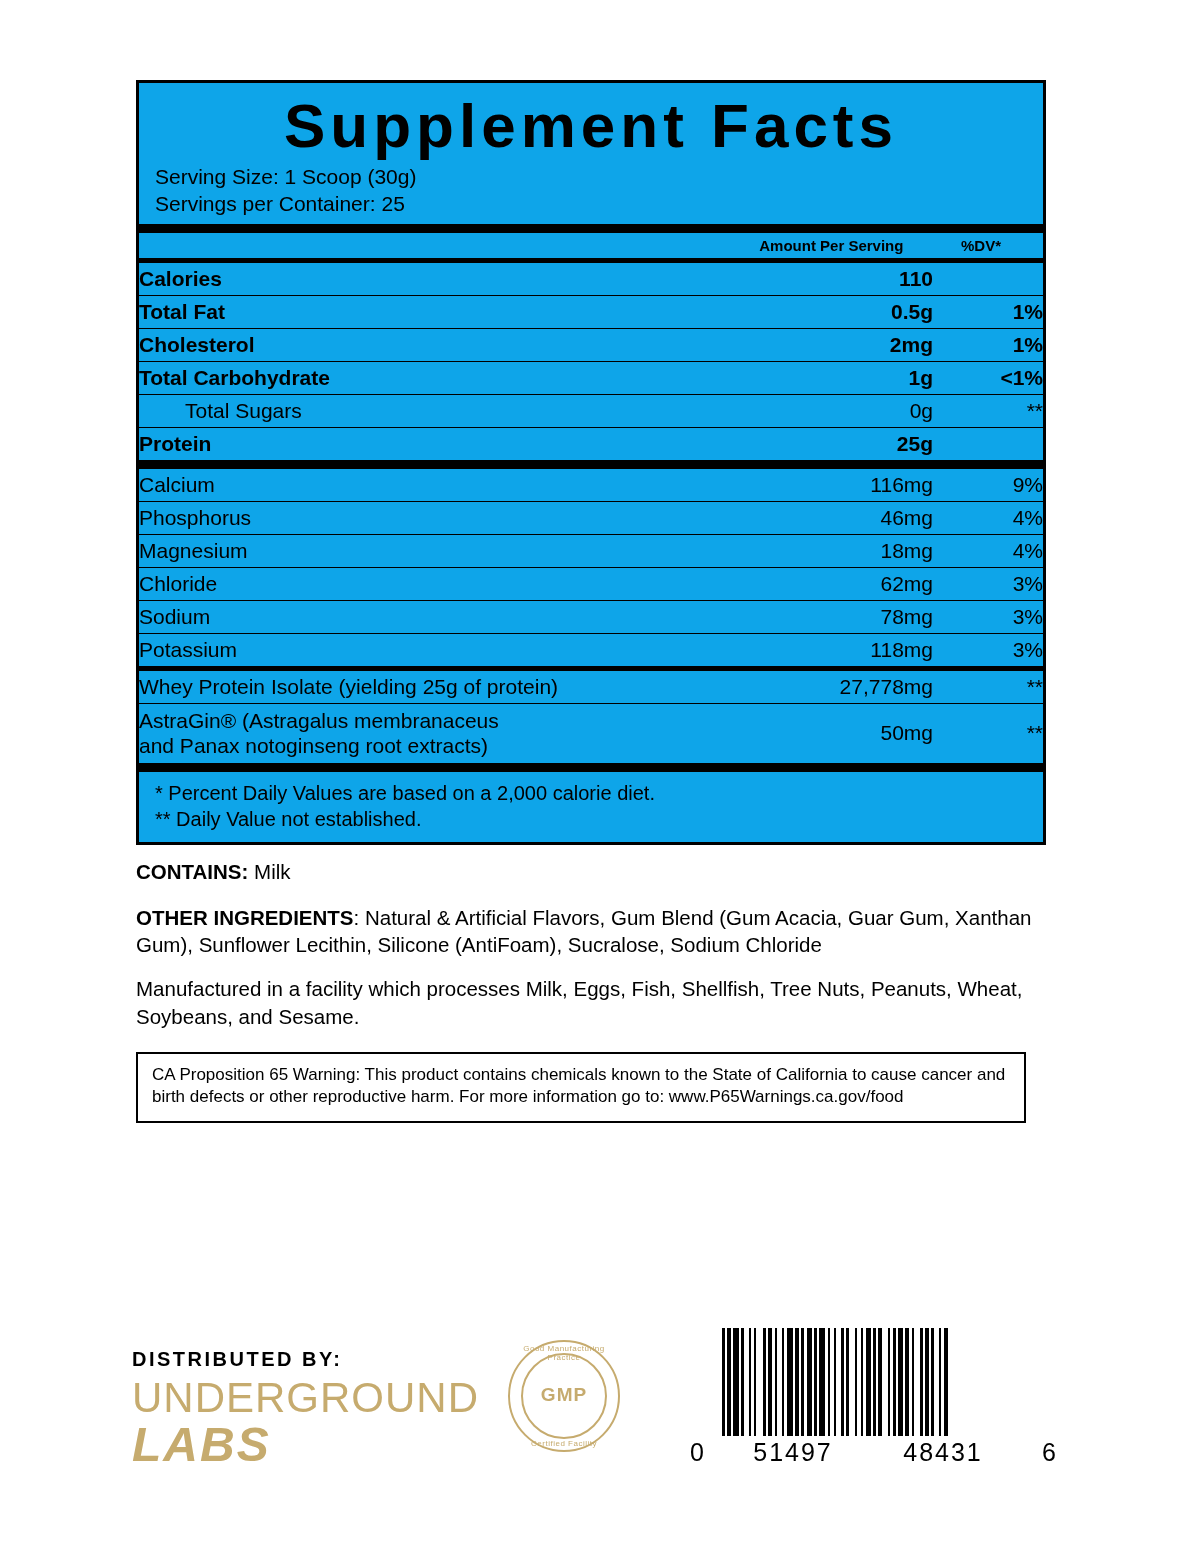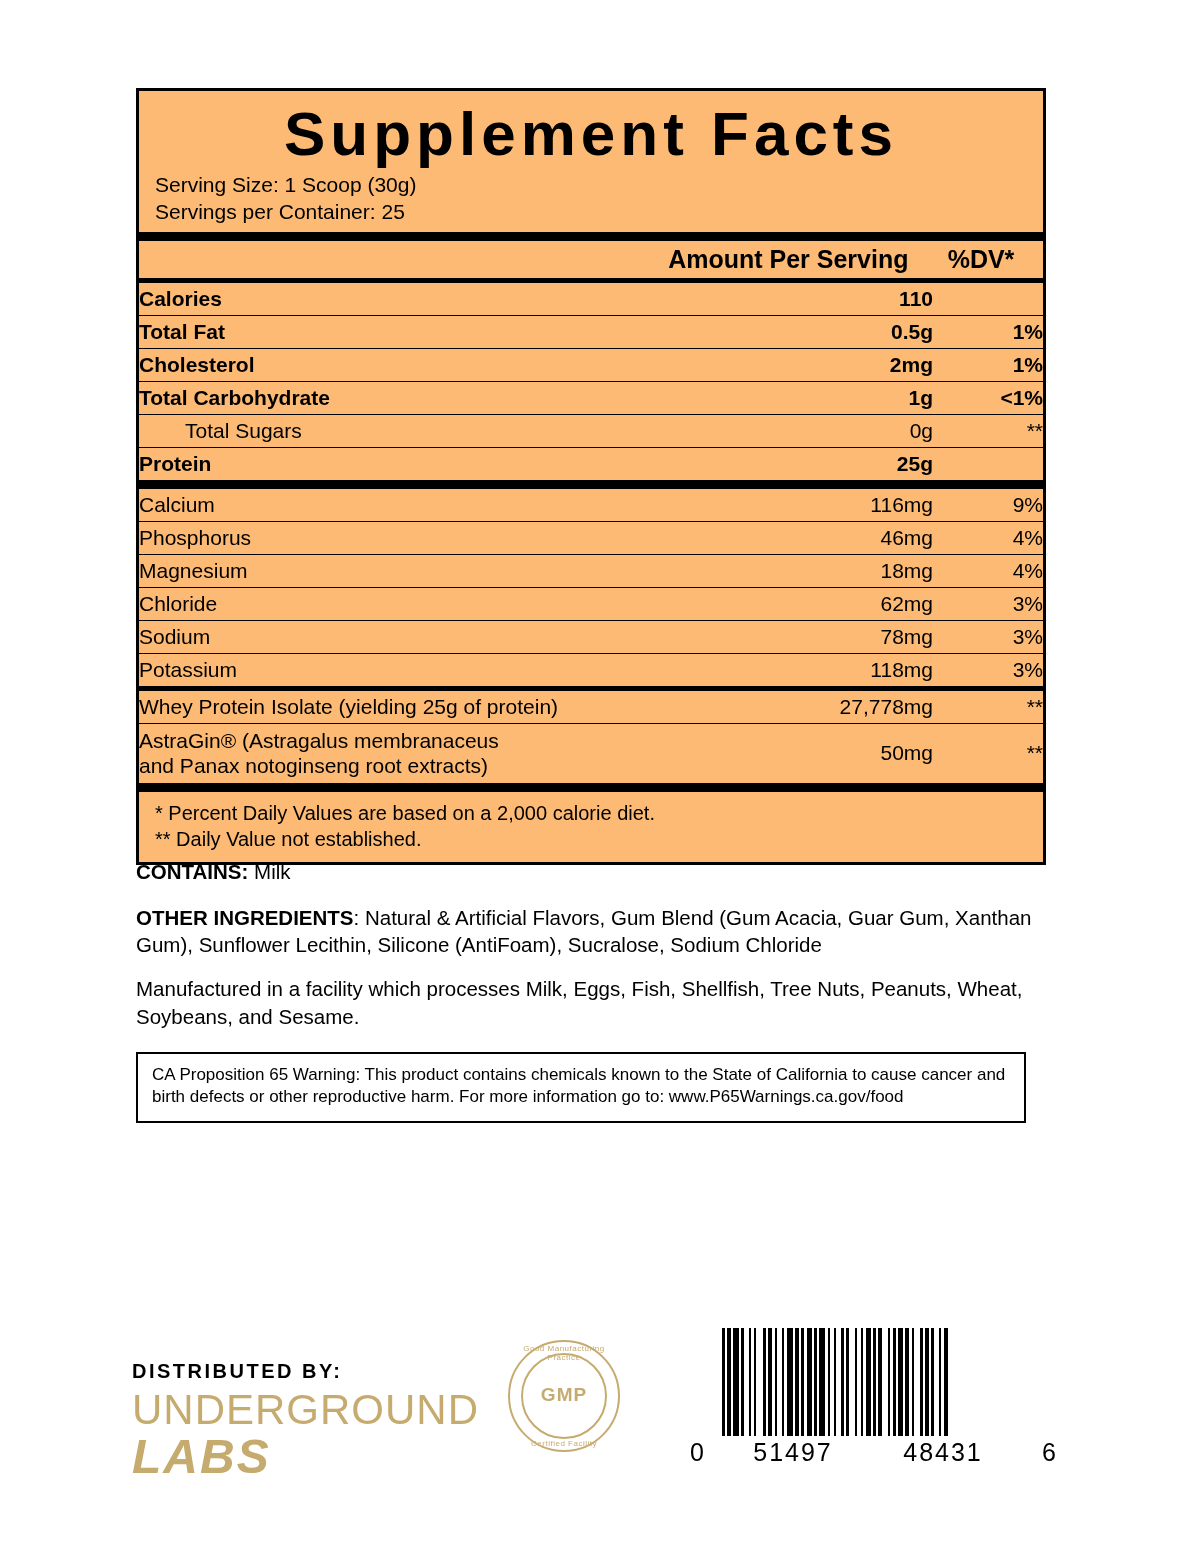--- a/index.html
+++ b/index.html
@@ -13,25 +13,25 @@
     font-family: "Liberation Sans", sans-serif;
     color: #000000;
     position: relative;
     overflow: hidden;
   }
 
   
   #panel {
     position: absolute;
     left: 136px;
-    top: 88px;
+    top: 80px;
     width: 910px;
     border: 3px solid #000;
     box-sizing: border-box;
-    background: #fdba74;
+    background: #0ea5e9;
   }
 
   .sf-title {
     font-size: 62px;
     font-weight: bold;
     letter-spacing: 5px;
     text-align: center;
     line-height: 1.05;
     padding: 10px 8px 4px 8px;
     white-space: nowrap;
@@ -51,21 +51,21 @@
     font-size: 21px;
   }
   table.facts td {
     padding: 4px 0 4px 0;
     vertical-align: middle;
   }
   td.name      { padding-left: 16px; text-align: left; }
   td.amount    { text-align: right; padding-right: 16px; white-space: nowrap; }
   td.dv        { text-align: right; padding-right: 16px; width: 96px; white-space: nowrap; }
 
-  .hdr td { font-weight: bold; font-size: 25px; padding-bottom: 3px; padding-top: 3px;}
+  .hdr td { font-weight: bold; font-size: 15px; padding-bottom: 3px; padding-top: 3px;}
   .hdr td.amount { text-align: center; padding-right: 0; }
   .hdr td.dv { text-align: center; padding-right: 14px; }
 
   tr.b td { font-weight: bold; }
   tr.indent td.name { padding-left: 46px; }
 
   tr.line-thin td { border-top: 1.5px solid #000; }
   tr.line-med  td { border-top: 5px solid #000; }
   tr.line-thick td { border-top: 9px solid #000; }
 
@@ -97,21 +97,21 @@
     padding: 10px 14px 12px 14px;
     font-size: 17px;
     line-height: 1.3;
     width: 890px;
     box-sizing: border-box;
   }
 
   
   .footer { position: absolute; left: 0; top: 1320px; width: 1200px; height: 200px; }
 
-  .dist-block { position: absolute; left: 132px; top: 40px; width: 320px; }
+  .dist-block { position: absolute; left: 132px; top: 28px; width: 320px; }
   .dist-label {
     font-size: 20px;
     font-weight: bold;
     letter-spacing: 2.5px;
   }
   .ul-word {
     font-size: 42px;
     font-weight: normal;
     letter-spacing: 1px;
     color: #c6ab6e;

